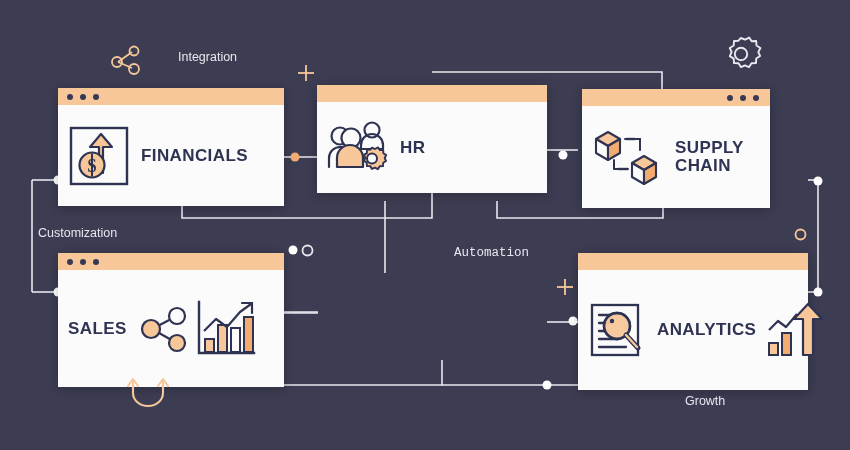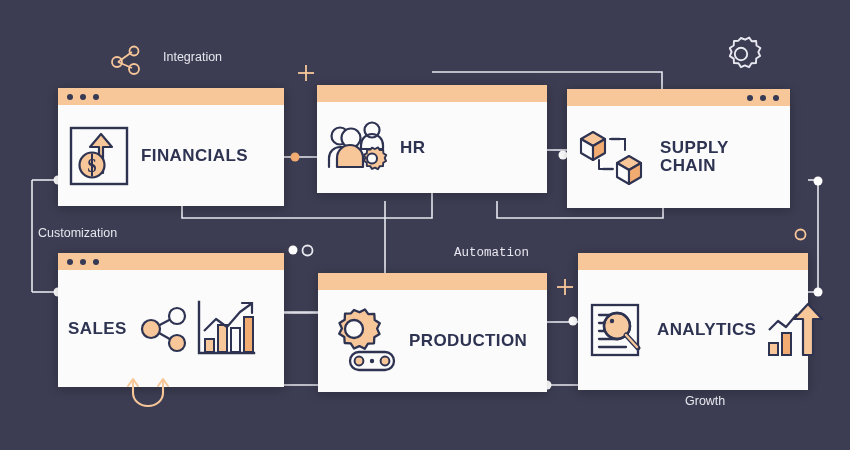--- a/index.html
+++ b/index.html
@@ -133,21 +133,21 @@
           <path d="M0,-14 L3.2,-12.6 L6.3,-14.3 L8.3,-11.5 L11.8,-11.6 L12,-8.1 L15,-6.2 L13.4,-3.1
                    L14.8,0 L11.8,1.9 L11.6,5.4 L8.1,5.6 L6.2,8.6 L3.1,7 L0,8.4 L-1.9,5.4 L-5.4,5.2
                    L-5.6,1.7 L-8.6,-0.2 L-7,-3.3 L-8.4,-6.4 L-5.4,-8.3 L-5.2,-11.8 L-1.7,-12 Z" transform="scale(0.95)" fill="#f7c79a" stroke="#2e3352" stroke-width="2" stroke-linejoin="round"></path>
           <circle cx="0" cy="-2.5" r="5" fill="#fbfbfb" stroke="#2e3352" stroke-width="2"></circle>
         </g>
       </svg>
       <span class="card-title" style="color: rgb(46, 51, 82);">HR</span>
     </div>
   </div>
 
-  <div class="card" id="card-supply-chain" style="left: 567px; top: 89px; width: 223px; height: 119px; background: rgb(251, 251, 251);">
+  <div class="card" id="card-supply-chain" style="left: 582px; top: 89px; width: 188px; height: 119px; background: rgb(251, 251, 251);">
     <div class="card-bar dots-right" style="background: rgb(247, 199, 154);">
       <span class="dot"></span>
       <span class="dot"></span>
       <span class="dot"></span>
     </div>
     <div class="card-body">
       <svg class="ic" width="72" height="62" viewBox="0 0 72 62">
         <g stroke="#2e3352" stroke-width="2.1" stroke-linejoin="round">
           <path d="M4 13 L16 6 L28 13 L16 20 Z" fill="#f7c79a"></path>
           <path d="M4 13 L4 27 L16 34 L16 20 Z" fill="#fbfbfb"></path>
@@ -190,38 +190,20 @@
           <rect x="22" y="27" width="9" height="27" fill="#f7c79a" stroke="#2e3352" stroke-width="2"></rect>
           <rect x="35" y="30" width="9" height="24" fill="#fbfbfb" stroke="#2e3352" stroke-width="2"></rect>
           <rect x="48" y="19" width="9" height="35" fill="#f2ab71" stroke="#2e3352" stroke-width="2"></rect>
           <path d="M8 33 L20 21 L31 29 L44 14 L55 6" fill="none" stroke="#2e3352" stroke-width="2.2" stroke-linejoin="round"></path>
           <path d="M46 5 L56 5 L56 15" fill="none" stroke="#2e3352" stroke-width="2.2" stroke-linecap="round"></path>
         </g>
       </svg>
     </div>
   </div>
 
-  <div class="card" id="card-production" style="left: 318px; top: 273px; width: 229px; height: 119px; background: rgb(251, 251, 251);">
-    <div class="card-bar no-dots" style="background: rgb(247, 199, 154);"></div>
-    <div class="card-body">
-      <svg class="ic" width="70" height="66" viewBox="0 0 70 66">
-        <g transform="translate(26,26)">
-          <path d="M0,-24 L5.5,-21.7 L10.9,-24.6 L14.3,-19.8 L20.3,-20 L20.7,-14 L25.8,-10.7 L23.1,-5.4
-                   L25.5,0 L20.3,3.3 L20,9.3 L14,9.7 L10.7,14.8 L5.4,12.1 L0,14.5 L-3.3,9.3 L-9.3,9
-                   L-9.7,3 L-14.8,-0.3 L-12.1,-5.6 L-14.5,-11 L-9.3,-14.3 L-9,-20.3 L-3,-20.7 Z" fill="#f7c79a" stroke="#2e3352" stroke-width="2.3" stroke-linejoin="round"></path>
-          <circle cx="0" cy="-5" r="9" fill="#fbfbfb" stroke="#2e3352" stroke-width="2.3"></circle>
-        </g>
-        <rect x="22" y="44" width="44" height="18" rx="9" fill="#fbfbfb" stroke="#2e3352" stroke-width="2.3"></rect>
-        <circle cx="31" cy="53" r="4.4" fill="#f7c79a" stroke="#2e3352" stroke-width="2"></circle>
-        <circle cx="44" cy="53" r="2.2" fill="#2e3352"></circle>
-        <circle cx="57" cy="53" r="4.4" fill="#f7c79a" stroke="#2e3352" stroke-width="2"></circle>
-      </svg>
-      <span class="card-title" style="color: rgb(46, 51, 82);">PRODUCTION</span>
-    </div>
-  </div>
 
   <div class="card" id="card-analytics" style="left: 578px; top: 253px; width: 230px; height: 137px; background: rgb(251, 251, 251);">
     <div class="card-bar no-dots" style="background: rgb(247, 199, 154);"></div>
     <div class="card-body">
       <svg class="ic" width="58" height="58" viewBox="0 0 58 58">
         <rect x="4" y="4" width="46" height="50" fill="none" stroke="#2e3352" stroke-width="2.3"></rect>
         <g stroke="#2e3352" stroke-width="2.3" stroke-linecap="round">
           <line x1="11" y1="14" x2="24" y2="14"></line>
           <line x1="11" y1="22" x2="22" y2="22"></line>
           <line x1="11" y1="30" x2="20" y2="30"></line>
@@ -237,21 +219,21 @@
       <span class="card-title" style="color: rgb(46, 51, 82);">ANALYTICS</span>
       <svg class="ic" width="56" height="58" viewBox="0 0 56 58">
         <path d="M36 54 L36 18 L27 18 L41 3 L55 18 L46 18 L46 54 Z" fill="#f7c79a" stroke="#2e3352" stroke-width="2.2" stroke-linejoin="round"></path>
         <rect x="2" y="42" width="9" height="12" fill="#f7c79a" stroke="#2e3352" stroke-width="2"></rect>
         <rect x="15" y="32" width="9" height="22" fill="#f2ab71" stroke="#2e3352" stroke-width="2"></rect>
         <path d="M2 29 L11 20 L19 26 L30 13" fill="none" stroke="#2e3352" stroke-width="2.2" stroke-linejoin="round"></path>
       </svg>
     </div>
   </div>
 
-  <div class="float-label" id="label-integration" style="left: 163px; top: 50px; color: rgb(231, 231, 239);">Integration</div>
+  <div class="float-label" id="label-integration" style="left: 178px; top: 50px; color: rgb(231, 231, 239);">Integration</div>
   <div class="float-label" id="label-customization" style="left: 38px; top: 226px; color: rgb(231, 231, 239);">Customization</div>
   <div class="float-label" id="label-automation" style="left: 454px; top: 246px; color: rgb(231, 231, 239); font-family: Liberation Mono, monospace;">Automation</div>
   <div class="float-label" id="label-growth" style="left: 685px; top: 394px; color: rgb(231, 231, 239);">Growth</div>
 
   <svg class="deco" id="deco-share" width="34" height="34" viewBox="0 0 34 34" style="left: 110px; top: 42px;">
     <line x1="8" y1="20" x2="22" y2="10" stroke="#f7c79a" stroke-width="1.8"></line>
     <line x1="8" y1="20" x2="22" y2="26" stroke="#f7c79a" stroke-width="1.8"></line>
     <circle cx="7" cy="20" r="5" fill="none" stroke="#f7c79a" stroke-width="1.8"></circle>
     <circle cx="24" cy="9" r="4.5" fill="none" stroke="#f7c79a" stroke-width="1.8"></circle>
     <circle cx="24" cy="27" r="5" fill="none" stroke="#f7c79a" stroke-width="1.8"></circle>

